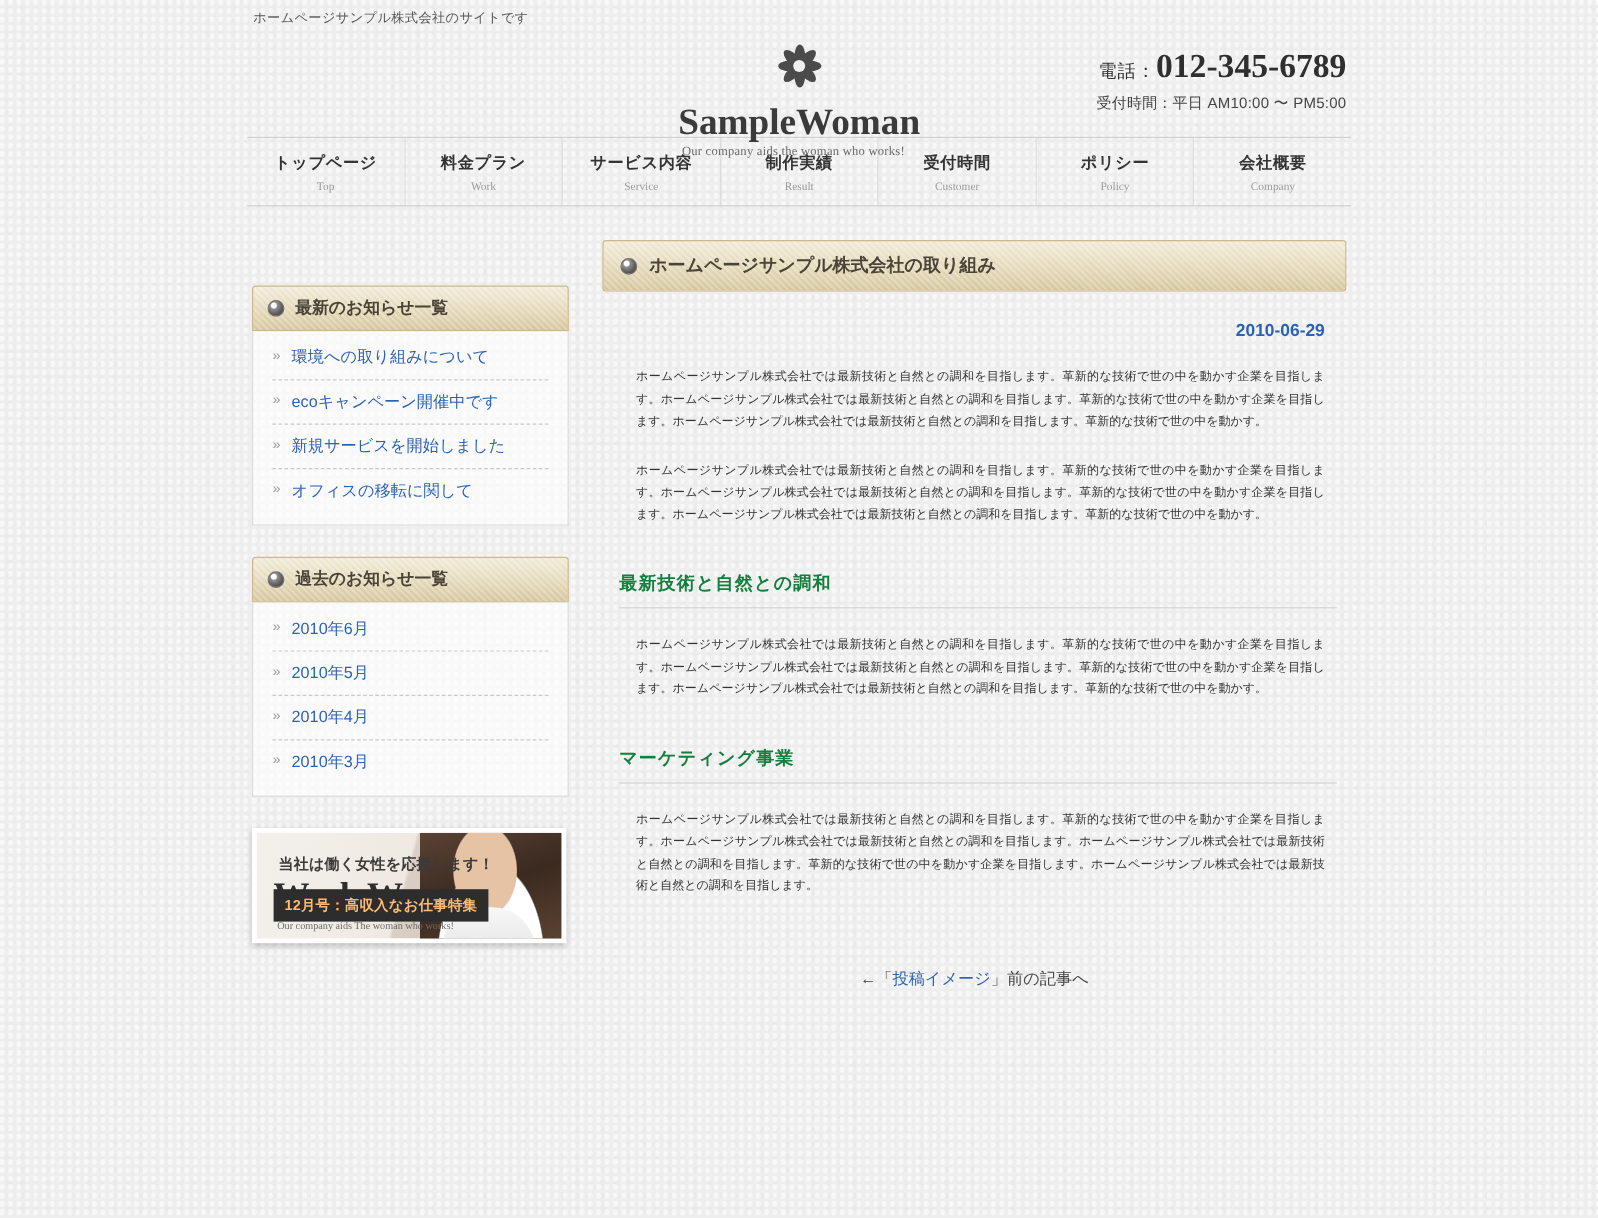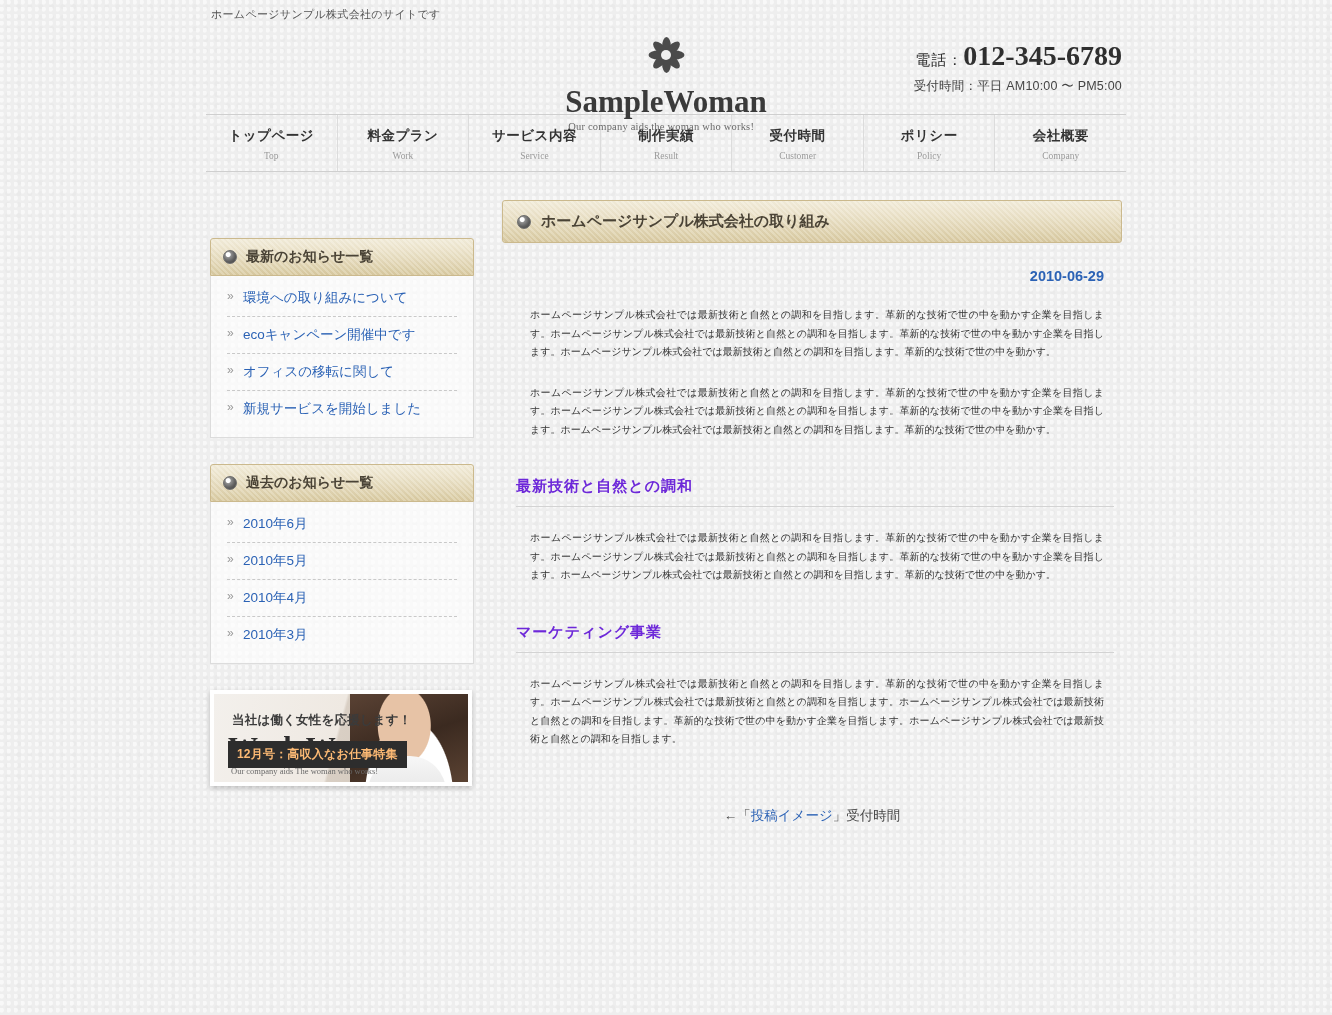--- a/index.html
+++ b/index.html
@@ -211,21 +211,21 @@
   }
   .para {
     font-size: 10px;
     line-height: 1.85;
     color: #333;
     margin: 22px 18px 0 28px;
     text-align: justify;
   }
   .sec-title {
     font-size: 15px;
-    color: #6d28d9;
+    color: #15803d;
     margin: 38px 8px 0 14px;
     padding-bottom: 10px;
     border-bottom: 1px solid #d3d3d3;
     letter-spacing: 1px;
   }
   .prev-link {
     text-align: center;
     font-size: 13.5px;
     color: #444;
     margin-top: 58px;
@@ -302,22 +302,22 @@
 
       <div class="panel">
         <div class="panel-head">
           <span class="dot-icon"></span>
           <span>最新のお知らせ一覧</span>
         </div>
         <div class="panel-body">
           <ul class="link-list">
             <li><a>環境への取り組みについて</a></li>
             <li><a>ecoキャンペーン開催中です</a></li>
+            <li><a>新規サービスを開始しました</a></li>
             <li><a>オフィスの移転に関して</a></li>
-            <li><a>新規サービスを開始しました</a></li>
           </ul>
         </div>
       </div>
 
       <div class="panel">
         <div class="panel-head">
           <span class="dot-icon"></span>
           <span>過去のお知らせ一覧</span>
         </div>
         <div class="panel-body">
@@ -351,18 +351,18 @@
       <p class="para">ホームページサンプル株式会社では最新技術と自然との調和を目指します。革新的な技術で世の中を動かす企業を目指します。ホームページサンプル株式会社では最新技術と自然との調和を目指します。革新的な技術で世の中を動かす企業を目指します。ホームページサンプル株式会社では最新技術と自然との調和を目指します。革新的な技術で世の中を動かす。</p>
       <p class="para">ホームページサンプル株式会社では最新技術と自然との調和を目指します。革新的な技術で世の中を動かす企業を目指します。ホームページサンプル株式会社では最新技術と自然との調和を目指します。革新的な技術で世の中を動かす企業を目指します。ホームページサンプル株式会社では最新技術と自然との調和を目指します。革新的な技術で世の中を動かす。</p>
 
       <h3 class="sec-title">最新技術と自然との調和</h3>
       <p class="para">ホームページサンプル株式会社では最新技術と自然との調和を目指します。革新的な技術で世の中を動かす企業を目指します。ホームページサンプル株式会社では最新技術と自然との調和を目指します。革新的な技術で世の中を動かす企業を目指します。ホームページサンプル株式会社では最新技術と自然との調和を目指します。革新的な技術で世の中を動かす。</p>
 
       <h3 class="sec-title">マーケティング事業</h3>
       <p class="para">ホームページサンプル株式会社では最新技術と自然との調和を目指します。革新的な技術で世の中を動かす企業を目指します。ホームページサンプル株式会社では最新技術と自然との調和を目指します。ホームページサンプル株式会社では最新技術と自然との調和を目指します。革新的な技術で世の中を動かす企業を目指します。ホームページサンプル株式会社では最新技術と自然との調和を目指します。</p>
 
       <div class="prev-link">
-        <span>←「</span><a>投稿イメージ</a><span>」受付時間</span>
+        <span>←「</span><a>投稿イメージ</a><span>」前の記事へ</span>
       </div>
     </div>
   </div>
 
 </div>
 
 </body></html>

